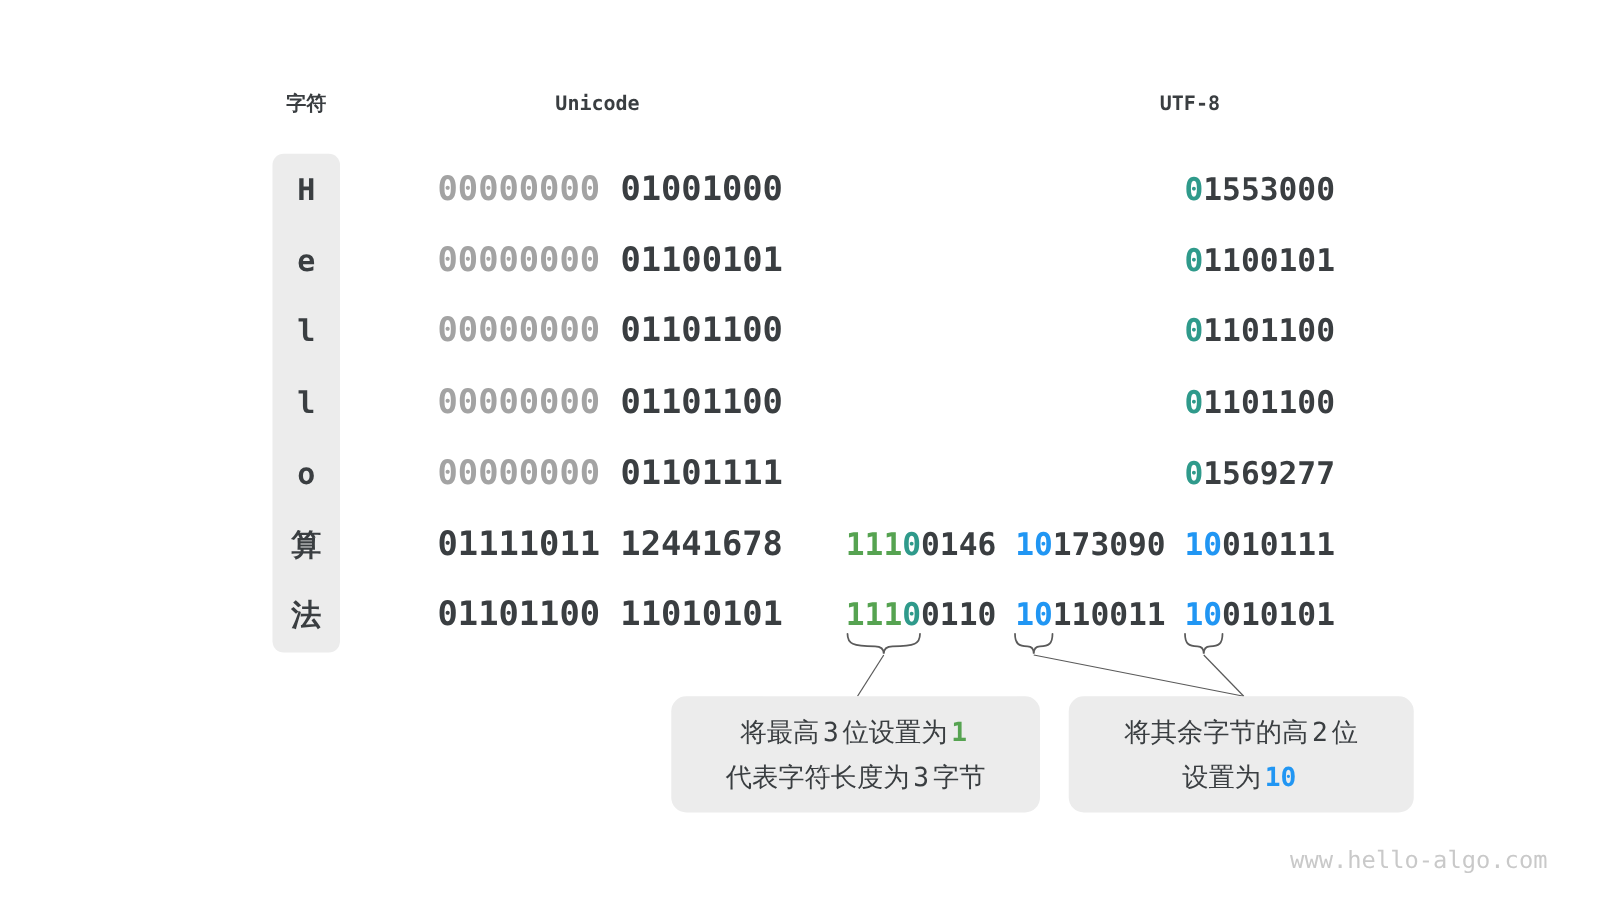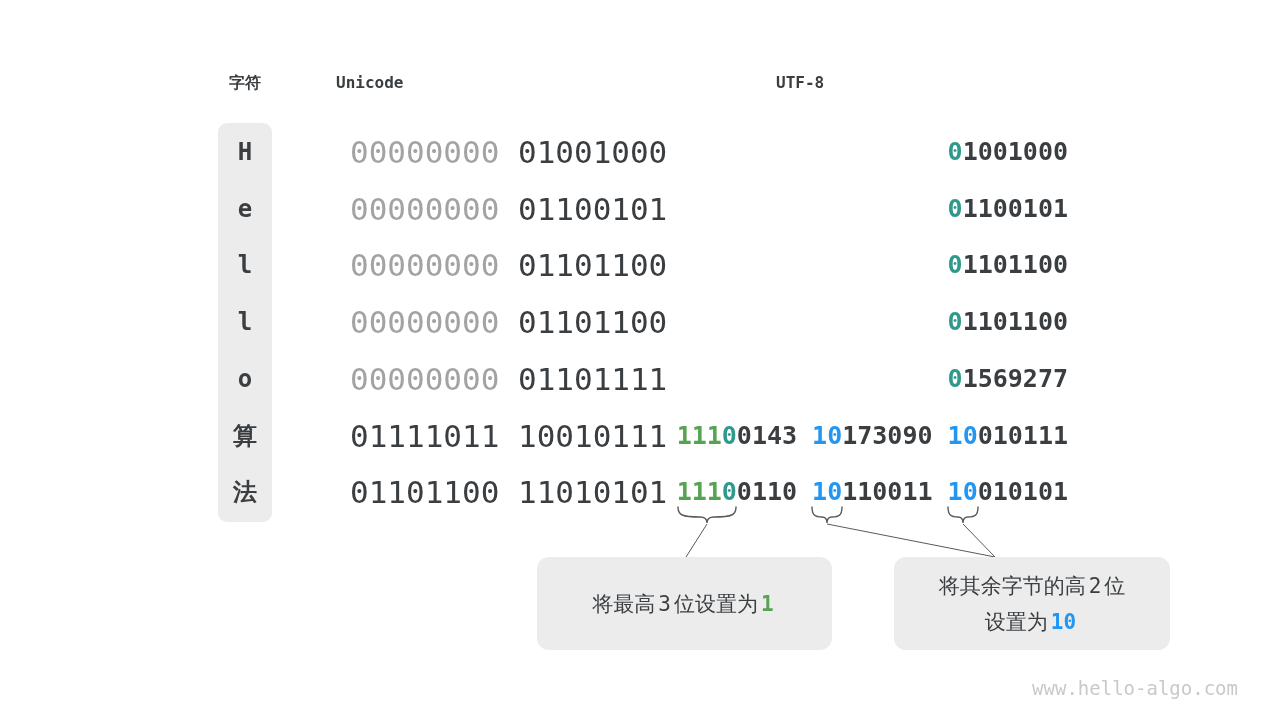--- a/index.html
+++ b/index.html
@@ -5,50 +5,50 @@
   html,body{margin:0;padding:0;background:#fff;}
   .canvas{
     position:relative;width:1280px;height:720px;background:#fff;overflow:hidden;
     font-family:"DejaVu Sans","Liberation Sans",sans-serif;color:var(--dark,#3A3E41);
   }
   .mono{font-family:"DejaVu Sans Mono","Liberation Mono",monospace;}
 
   
   .hdr{position:absolute;top:66px;height:34px;line-height:34px;font-size:16px;font-weight:bold;}
   .hdr-char{left:218px;width:54px;text-align:center;}
-  .hdr-unicode{left:336px;width:256px;text-align:left;}
-  .hdr-utf8{left:776px;width:200px;text-align:left;}
+  .hdr-unicode{left:350px;width:256px;text-align:center;}
+  .hdr-utf8{left:776px;width:200px;text-align:right;}
 
   
   .char-strip{position:absolute;left:218px;top:123px;width:54px;height:399px;
     background:var(--box_bg,#ECECEC);border-radius:9px;}
 
   
   .row{position:absolute;left:0;width:1280px;height:46px;line-height:46px;}
   .cell-char{position:absolute;left:218px;width:54px;text-align:center;font-size:24px;font-weight:bold;}
-  .cell-unicode{position:absolute;left:350px;font-size:31px;font-weight:normal;white-space:pre;}
+  .cell-unicode{position:absolute;left:350px;font-size:27px;font-weight:bold;white-space:pre;}
   .cell-utf8{position:absolute;right:212px;font-size:25px;font-weight:bold;white-space:pre;text-align:right;}
   .cell-unicode,.cell-utf8{font-family:"DejaVu Sans Mono","Liberation Mono",monospace;}
   .seg.dark{color:var(--dark,#3A3E41);}
   .seg.gray{color:var(--gray,#A3A3A3);}
   .seg.green{color:var(--green,#56A351);}
   .seg.teal{color:var(--teal,#2F9A8B);}
   .seg.blue{color:var(--blue,#2196F3);}
 
   
   .overlay{position:absolute;left:0;top:0;width:1280px;height:720px;pointer-events:none;}
   .overlay path{fill:none;stroke:var(--line,#5A5A5A);stroke-width:1.4;stroke-linecap:round;}
   .overlay line{stroke:var(--line,#5A5A5A);stroke-width:1;}
 
   
   .callout{position:absolute;top:557px;height:93px;background:var(--box_bg,#ECECEC);
     border-radius:12px;display:flex;flex-direction:column;justify-content:center;align-items:center;
     font-size:21px;line-height:36px;color:var(--dark,#3A3E41);}
   .callout-0{left:537px;width:295px;}
-  .callout-1{left:855px;width:276px;margin-left:39px;}
+  .callout-1{left:855px;width:276px;}
   .co-line{white-space:pre;}
   .co-seg.num{font-family:"DejaVu Sans Mono","Liberation Mono",monospace;padding:0 3px;}
   .co-seg.green-num{font-family:"DejaVu Sans Mono","Liberation Mono",monospace;padding:0 3px;
     color:var(--green,#56A351);font-weight:bold;}
   .co-seg.blue-num{font-family:"DejaVu Sans Mono","Liberation Mono",monospace;padding:0 3px;
     color:var(--blue,#2196F3);font-weight:bold;}
 
   .watermark{position:absolute;top:677px;right:42px;font-size:19px;color:var(--watermark,#C9C9C9);}
 </style>
 </head>
@@ -59,21 +59,21 @@
   <div class="hdr hdr-char">字符</div>
   <div class="hdr hdr-unicode mono">Unicode</div>
   <div class="hdr hdr-utf8 mono">UTF-8</div>
 
   <div class="char-strip"></div>
 
   <div id="rows">
       <div class="row" style="top: 129px;">
         <div class="cell-char mono">H</div>
         <div class="cell-unicode"><span class="seg gray">00000000</span><span class="seg dark"> 01001000</span></div>
-        <div class="cell-utf8"><span class="seg teal">0</span><span class="seg dark">1001000</span></div>
+        <div class="cell-utf8"><span class="seg teal">0</span><span class="seg dark">1553000</span></div>
       </div>
       <div class="row" style="top: 185.7px;">
         <div class="cell-char mono">e</div>
         <div class="cell-unicode"><span class="seg gray">00000000</span><span class="seg dark"> 01100101</span></div>
         <div class="cell-utf8"><span class="seg teal">0</span><span class="seg dark">1100101</span></div>
       </div>
       <div class="row" style="top: 242.4px;">
         <div class="cell-char mono">l</div>
         <div class="cell-unicode"><span class="seg gray">00000000</span><span class="seg dark"> 01101100</span></div>
         <div class="cell-utf8"><span class="seg teal">0</span><span class="seg dark">1101100</span></div>
@@ -83,41 +83,42 @@
         <div class="cell-unicode"><span class="seg gray">00000000</span><span class="seg dark"> 01101100</span></div>
         <div class="cell-utf8"><span class="seg teal">0</span><span class="seg dark">1101100</span></div>
       </div>
       <div class="row" style="top: 355.8px;">
         <div class="cell-char mono">o</div>
         <div class="cell-unicode"><span class="seg gray">00000000</span><span class="seg dark"> 01101111</span></div>
         <div class="cell-utf8"><span class="seg teal">0</span><span class="seg dark">1569277</span></div>
       </div>
       <div class="row" style="top: 412.5px;">
         <div class="cell-char">算</div>
-        <div class="cell-unicode"><span class="seg dark">01111011 10010111</span></div>
-        <div class="cell-utf8"><span class="seg green">111</span><span class="seg teal">0</span><span class="seg dark">0143 </span><span class="seg blue">10</span><span class="seg dark">173090 </span><span class="seg blue">10</span><span class="seg dark">010111</span></div>
+        <div class="cell-unicode"><span class="seg dark">01111011 12441678</span></div>
+        <div class="cell-utf8"><span class="seg green">111</span><span class="seg teal">0</span><span class="seg dark">0146 </span><span class="seg blue">10</span><span class="seg dark">173090 </span><span class="seg blue">10</span><span class="seg dark">010111</span></div>
       </div>
       <div class="row" style="top: 469.2px;">
         <div class="cell-char">法</div>
         <div class="cell-unicode"><span class="seg dark">01101100 11010101</span></div>
         <div class="cell-utf8"><span class="seg green">111</span><span class="seg teal">0</span><span class="seg dark">0110 </span><span class="seg blue">10</span><span class="seg dark">110011 </span><span class="seg blue">10</span><span class="seg dark">010101</span></div>
       </div>
     </div>
 
   <svg class="overlay" viewBox="0 0 1280 720">
     <path d="M678,507 C678,515 682,517 700,517 C705,517 707,519 707,523 C707,519 709,517 714,517 C732,517 736,515 736,507"></path>
     <path d="M812,507 C812,515 815,517 822,517 C825,517 827,519 827,523 C827,519 829,517 832,517 C839,517 842,515 842,507"></path>
     <path d="M948,507 C948,515 951,517 958,517 C961,517 963,519 963,523 C963,519 965,517 968,517 C975,517 978,515 978,507"></path>
     <line x1="707" y1="524" x2="686" y2="557"></line>
     <line x1="827" y1="524" x2="995" y2="557"></line>
     <line x1="963" y1="524" x2="995" y2="557"></line>
   </svg>
 
   <div class="callout callout-0" id="callout-0">
       <div class="co-line"><span class="co-seg">将最高</span><span class="co-seg num">3</span><span class="co-seg">位设置为</span><span class="co-seg green-num">1</span></div>
+      <div class="co-line"><span class="co-seg">代表字符长度为</span><span class="co-seg num">3</span><span class="co-seg">字节</span></div>
     </div>
   <div class="callout callout-1" id="callout-1">
       <div class="co-line"><span class="co-seg">将其余字节的高</span><span class="co-seg num">2</span><span class="co-seg">位</span></div>
       <div class="co-line"><span class="co-seg">设置为</span><span class="co-seg blue-num">10</span></div>
     </div>
 
   <div class="watermark mono">www.hello-algo.com</div>
 
 </div>
 

